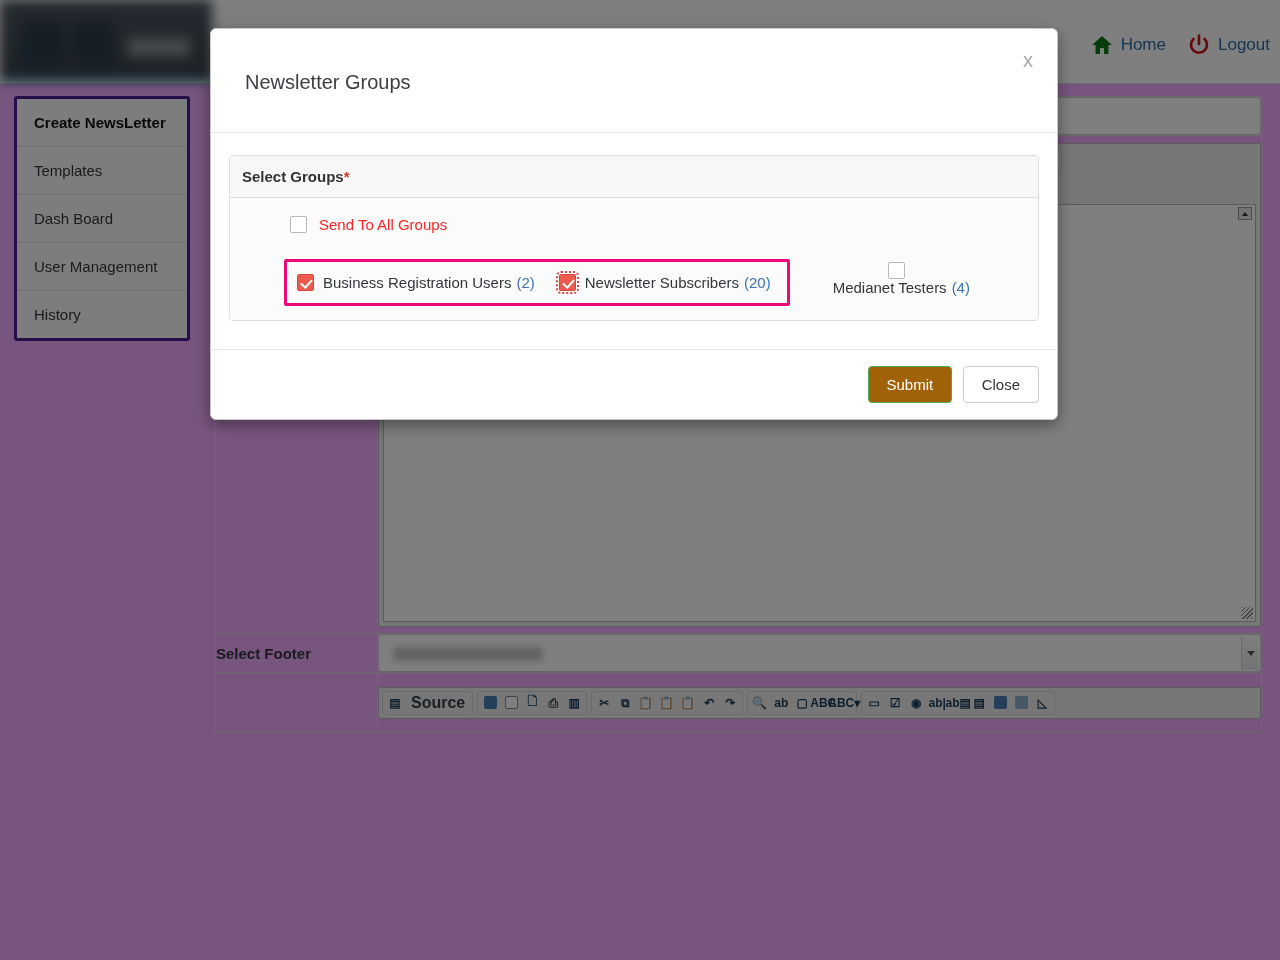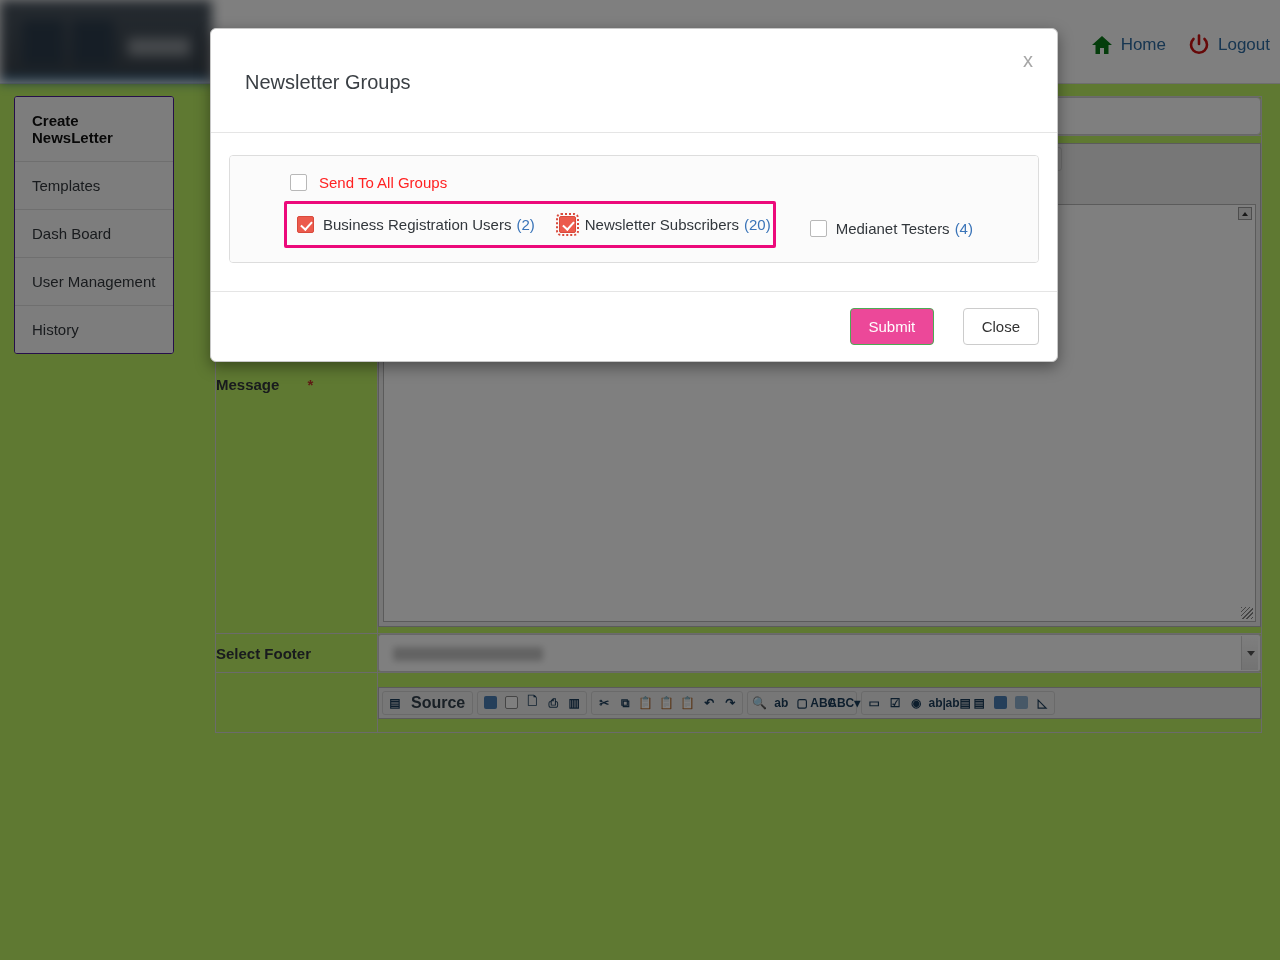--- a/index.html
+++ b/index.html
@@ -5,21 +5,21 @@
   * { box-sizing: border-box; }
   html, body {
     margin: 0; padding: 0;
     width: 1280px; height: 960px;
     overflow: hidden;
     font-family: "Liberation Sans", sans-serif;
     background: #ffffff;
   }
 
   
-  #page-root { position: absolute; inset: 0; background: #bef264; padding-left: 26px; }
+  #page-root { position: absolute; inset: 0; background: #f0abfc; padding-left: 26px; }
 
   .topbar {
     position: absolute; top: 0; left: 0; width: 1280px; height: 84px;
     background: #ffffff; border-bottom: 1px solid #dddddd;
   }
   .logo-box {
     position: absolute; left: 0; top: 0; width: 212px; height: 82px;
     background: linear-gradient(180deg,#4a5560 0%,#39424b 100%);
     filter: blur(6px);
     overflow: hidden;
@@ -29,22 +29,22 @@
   .logo-sq.b { left: 72px; }
   .logo-word { position:absolute; left: 128px; top: 38px; width: 62px; height: 18px; background: #8d9399; border-radius: 2px; }
   .logo-underline { position:absolute; left:0; bottom:0; width: 212px; height: 4px; background:#1f6ea8; }
 
   .topnav { position: absolute; right: 10px; top: 34px; display: flex; align-items: center; gap: 22px; }
   .navlink { display: flex; align-items: center; gap: 8px; color: #2f6ca3; font-size: 17px; text-decoration: none; }
   .home-ico { width: 22px; height: 20px; position: relative; }
   .power-ico { width: 22px; height: 22px; }
 
   .sidebar {
-    position: absolute; left: 14px; top: 96px; width: 160px;
-    border: 1px solid #4c1d95; border-radius: 3px; overflow: hidden;
+    position: absolute; left: 14px; top: 96px; width: 176px;
+    border: 3px solid #4c1d95; border-radius: 3px; overflow: hidden;
     background: #fff;
   }
   .side-item {
     padding: 15px 17px; font-size: 15px; color: #32373c;
     border-bottom: 1px solid #dedede; background: #fbfbfb;
   }
   .side-item:last-child { border-bottom: none; }
   .side-item.active { font-weight: bold; color: #111; }
 
   .content { position: absolute; left: 215px; top: 96px; right: 18px; bottom: 0; font-weight: bold; }
@@ -134,31 +134,31 @@
   }
   .cb.checked:after {
     content: ""; position: absolute; left: 5px; top: 2px; width: 5px; height: 9px;
     border: solid #fff; border-width: 0 2px 2px 0; transform: rotate(42deg);
   }
   .cb.focused { outline: 2px dotted #d94a3c; outline-offset: 1px; }
   .all-label { color: #ff2222; font-size: 15px; margin-left: 12px; }
 
   .grouprow { display: flex; align-items: center; padding-left: 12px; }
   .grp-highlight {
-    border: 3px solid #ec0a7b; border-radius: 2px; padding: 12px 2px 12px 10px;
-    display: flex; align-items: flex-end; margin: 0 0 8px 32px;
+    border: 3px solid #ec0a7b; border-radius: 2px; padding: 12px 16px 12px 10px;
+    display: flex; align-items: flex-end; margin: 16px 0 8px 32px;
   }
   .grp-item { display: flex; align-items: center; font-size: 15px; color: #32373c; }
   .grp-item .txt { margin-left: 9px; }
   .grp-item .cnt { color: #3a74b8; margin-left: 5px; }
-  .grp-after { display: flex; align-items: center; margin-left: 34px; }
+  .grp-after { display: flex; align-items: center; margin-left: 34px; flex-direction: column; }
 
   .modal-footer { border-top: 1px solid #e5e5e5; padding: 16px 18px; text-align: right; }
   .btn { font-size: 15px; padding: 9px 18px; border-radius: 4px; cursor: pointer; }
-  .btn-submit { background: #ec4899; border: 1px solid #4cab54; color: #ffffff; margin-right: 24px; }
+  .btn-submit { background: #a16207; border: 1px solid #4cab54; color: #ffffff; margin-right: 6px; }
   .btn-close { background: #ffffff; border: 1px solid #cccccc; color: #333333; }
 </style>
 </head>
 <body>
 
 <div id="page-root">
 
   <div class="topbar">
     <div class="logo-box">
       <div class="logo-sq a"></div>
@@ -389,20 +389,23 @@
 <div id="overlay"></div>
 
 <div id="modal">
   <div class="modal-header">
     <h4 class="modal-title">Newsletter Groups</h4>
     <button class="modal-close">x</button>
   </div>
 
   <div class="modal-body">
     <div class="panel">
+      <div class="panel-heading">
+        <span>Select Groups</span><span class="star">*</span>
+      </div>
       <div class="panel-body">
 
         <div class="allrow">
           <span class="cb"></span>
           <span class="all-label">Send To All Groups</span>
         </div>
 
         <div class="grouprow">
           <div class="grp-highlight">
             <div class="grp-item">

